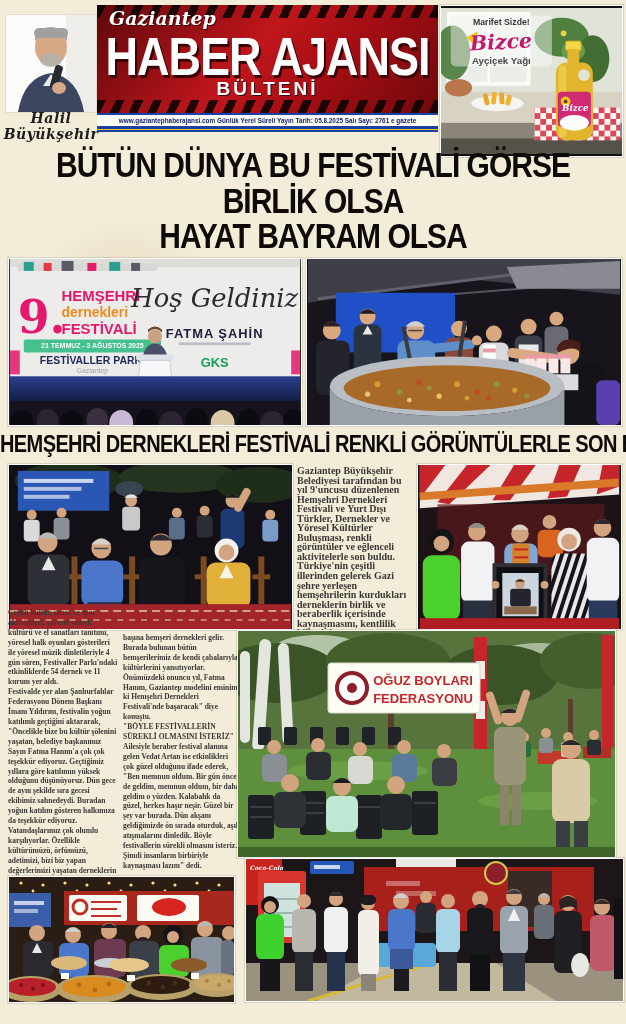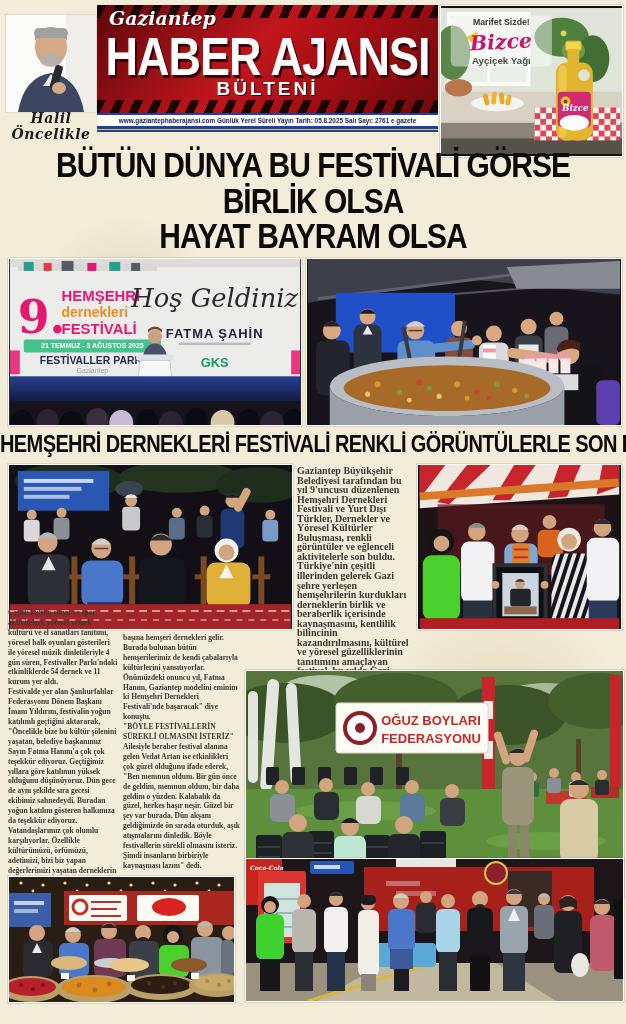--- a/index.html
+++ b/index.html
@@ -53,21 +53,21 @@
       <path d="M12,97 Q18,62 45,58 Q72,62 78,97 Z" fill="#3c4660"></path>
       <polygon points="45,59 37,71 53,71" fill="#e9e9ef"></polygon>
       <ellipse cx="45" cy="32" rx="16" ry="19" fill="#d6a886"></ellipse>
       <path d="M29,26 Q45,4 61,26 L61,18 Q45,6 29,18 Z" fill="#a0a09e"></path>
       <rect x="28" y="13" width="34" height="10" rx="5" fill="#a0a09e"></rect>
       <ellipse cx="45" cy="45" rx="11" ry="7" fill="#b0b0ae" opacity=".8"></ellipse>
       <rect x="47" y="50" width="8" height="24" rx="3" fill="#2a2a30" transform="rotate(16 51 60)"></rect>
       <ellipse cx="53" cy="73" rx="7" ry="6" fill="#d6a886"></ellipse>
     </svg>
   </div>
-  <div class="abs signature" style="left:0;top:110px;width:102px;">Halil Öncelikle</div>
+  <div class="abs signature" style="left:0;top:110px;width:102px;">Halil Büyükşehir</div>
 
   <div class="abs masthead" style="left:97px;top:5px;width:341px;height:108px;">
     <div class="mast-stripe" style="top:0;"></div>
     <div class="mast-stripe" style="bottom:0;"></div>
     <div class="mast-city">Gaziantep</div>
     <div class="mast-title">HABER AJANSI</div>
     <div class="mast-sub">BÜLTENİ</div>
   </div>
   <div class="abs infobar" style="left:97px;top:113px;width:341px;height:11px;">
     <span>www.gaziantephaberajansi.com    Günlük Yerel Süreli Yayın    Tarih: 05.8.2025 Salı   Sayı: 2761   e gazete</span>
@@ -406,21 +406,21 @@
       <rect y="156" width="203" height="11" fill="#b01e24"></rect>
     </svg>
   </div>
 
   <div class="abs textcol bodycol" style="left:8px;top:608px;width:110px;height:246px;">Çeşitli kültür, sanat ve spor aktiviteleri, yöresel yemek kültürü ve el sanatları tanıtımı, yöresel halk oyunları gösterileri ile yöresel müzik dinletileriyle 4 gün süren, Festivaller Parkı'ndaki etkinliklerde 54 dernek ve 11 kurum yer aldı.
 Festivalde yer alan Şanlıurfalılar Federasyonu Dönem Başkanı İmam Yıldırım, festivalin yoğun katılımlı geçtiğini aktararak, "Öncelikle bize bu kültür şölenini yaşatan, belediye başkanımız Sayın Fatma Hanım'a çok çok teşekkür ediyoruz. Geçtiğimiz yıllara göre katılımın yüksek olduğunu düşünüyoruz. Dün gece de aynı şekilde sıra gecesi ekibimiz sahnedeydi. Buradan yoğun katılım gösteren halkımıza da teşekkür ediyoruz. Vatandaşlarımız çok olumlu karşılıyorlar. Özellikle kültürümüzü, örfümüzü, adetimizi, bizi biz yapan değerlerimizi yaşatan derneklerin</div>
   <div class="abs textcol bodycol" style="left:123px;top:633px;width:117px;height:262px;">başına hemşeri dernekleri gelir. Burada bulunan bütün hemşerilerimiz de kendi çabalarıyla kültürlerini yansıtıyorlar. Önümüzdeki onuncu yıl, Fatma Hanım, Gaziantep modelini eminim ki Hemşehri Dernekleri Festivali'nde başaracak" diye konuştu.
 "BÖYLE FESTİVALLERİN SÜREKLİ OLMASINI İSTERİZ"
 Ailesiyle beraber festival alanına gelen Vedat Artan ise etkinlikleri çok güzel olduğunu ifade ederek, "Ben memnun oldum. Bir gün önce de geldim, memnun oldum, bir daha geldim o yüzden. Kalabalık da güzel, herkes haşır neşir. Güzel bir şey var burada. Dün akşam geldiğimizde ön sırada oturduk, aşık atışmalarını dinledik. Böyle festivallerin sürekli olmasını isteriz. Şimdi insanların birbiriyle kaynaşması lazım" dedi.</div>
 
-  <div class="abs photo" style="left:245px;top:630px;width:377px;height:226px;margin-top:40px;">
+  <div class="abs photo" style="left:237px;top:630px;width:377px;height:226px;">
     <svg width="377" height="226" viewBox="0 0 377 226">
       <rect width="377" height="226" fill="#56743c"></rect>
       <ellipse cx="80" cy="18" rx="44" ry="14" fill="#c9d8c2" opacity=".8"></ellipse>
       <ellipse cx="300" cy="24" rx="40" ry="12" fill="#c9d8c2" opacity=".7"></ellipse>
       <ellipse cx="40" cy="42" rx="60" ry="30" fill="#3a5428"></ellipse>
       <ellipse cx="150" cy="30" rx="62" ry="28" fill="#435f2c"></ellipse>
       <ellipse cx="262" cy="44" rx="58" ry="30" fill="#3a5428"></ellipse>
       <ellipse cx="352" cy="30" rx="50" ry="28" fill="#435f2c"></ellipse>
       <rect x="150" y="58" width="6" height="60" fill="#5a4028"></rect>
       <rect x="330" y="68" width="5" height="52" fill="#5a4028"></rect>

